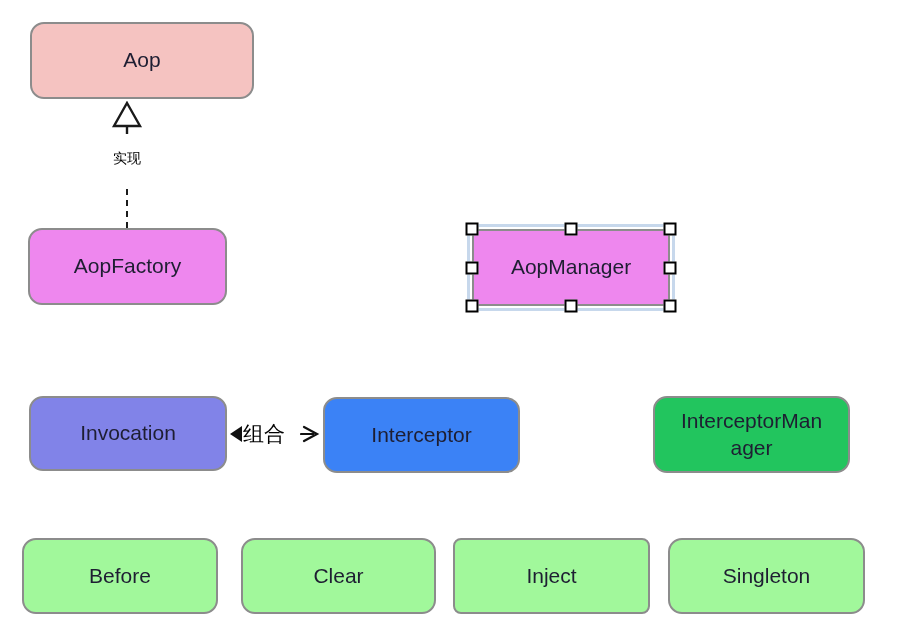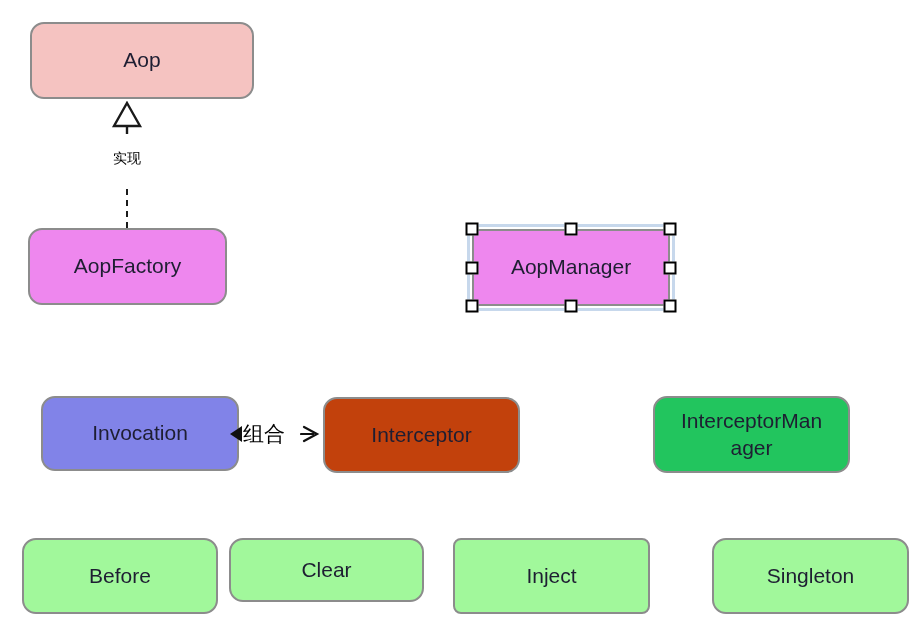--- a/index.html
+++ b/index.html
@@ -10,28 +10,28 @@
   .node {
     position:absolute; box-sizing:border-box;
     border:2px solid #8C8C8C; border-radius:14px;
     display:flex; align-items:center; justify-content:center;
     text-align:center; font-size:21px; color:#1E1E32; line-height:1.25;
   }
   .node .lbl { pointer-events:none; }
   
   .n-aop            { left:30px;  top:22px;  width:224px; height:77px; }
   .n-aopfactory     { left:28px;  top:228px; width:199px; height:77px; }
-  .n-invocation     { left:29px;  top:396px; width:198px; height:75px;margin-left:12px; }
+  .n-invocation     { left:29px;  top:396px; width:198px; height:75px; }
   .n-interceptor    { left:323px; top:397px; width:197px; height:76px; }
   .n-interceptormgr { left:653px; top:396px; width:197px; height:77px; }
   .n-interceptormgr .lbl { max-width:150px; word-break:break-all; }
   .n-before         { left:22px;  top:538px; width:196px; height:76px; }
-  .n-clear          { left:229px; top:538px; width:195px; height:64px; }
+  .n-clear          { left:241px; top:538px; width:195px; height:76px; }
   .n-inject         { left:453px; top:538px; width:197px; height:76px; }
-  .n-singleton      { left:668px; top:538px; width:197px; height:76px;margin-left:44px; }
+  .n-singleton      { left:668px; top:538px; width:197px; height:76px; }
   
   .n-aopmanager-wrap { position:absolute; left:472px; top:229px; width:198px; height:77px; }
   .n-aopmanager { position:absolute; left:0; top:0; right:0; bottom:0; border-radius:3px; }
   .sel-outline {
     position:absolute; left:-5px; top:-5px; right:-5px; bottom:-5px;
     border:3px solid #C7D8EC; border-radius:3px; pointer-events:none;
   }
   .handle {
     position:absolute; width:9px; height:9px; background:#FFFFFF;
     border:2px solid #000000; transform:translate(-50%,-50%); z-index:5;
@@ -97,21 +97,21 @@
   </div>
 
   <svg class="comp-src" width="12" height="16" viewBox="0 0 12 16">
     <polygon points="0,8 12,0 12,16" fill="#111111"></polygon>
   </svg>
   <div class="comp-label">组合</div>
   <svg class="comp-tgt" width="20" height="18" viewBox="0 0 20 18">
     <path d="M1 9 H13 M4 2 L17 9 L4 16" fill="none" stroke="#111111" stroke-width="2.2" stroke-linecap="round" stroke-linejoin="miter"></path>
   </svg>
 
-  <div class="node n-interceptor" style="background-color: #c2410c;">
+  <div class="node n-interceptor" style="background-color: #3b82f6;">
     <span class="lbl">Interceptor</span>
   </div>
 
   <div class="node n-interceptormgr" style="background-color: #22c55e;">
     <span class="lbl">InterceptorManager</span>
   </div>
 
   <div class="node n-before" style="background-color: rgb(161, 248, 155);">
     <span class="lbl">Before</span>
   </div>

